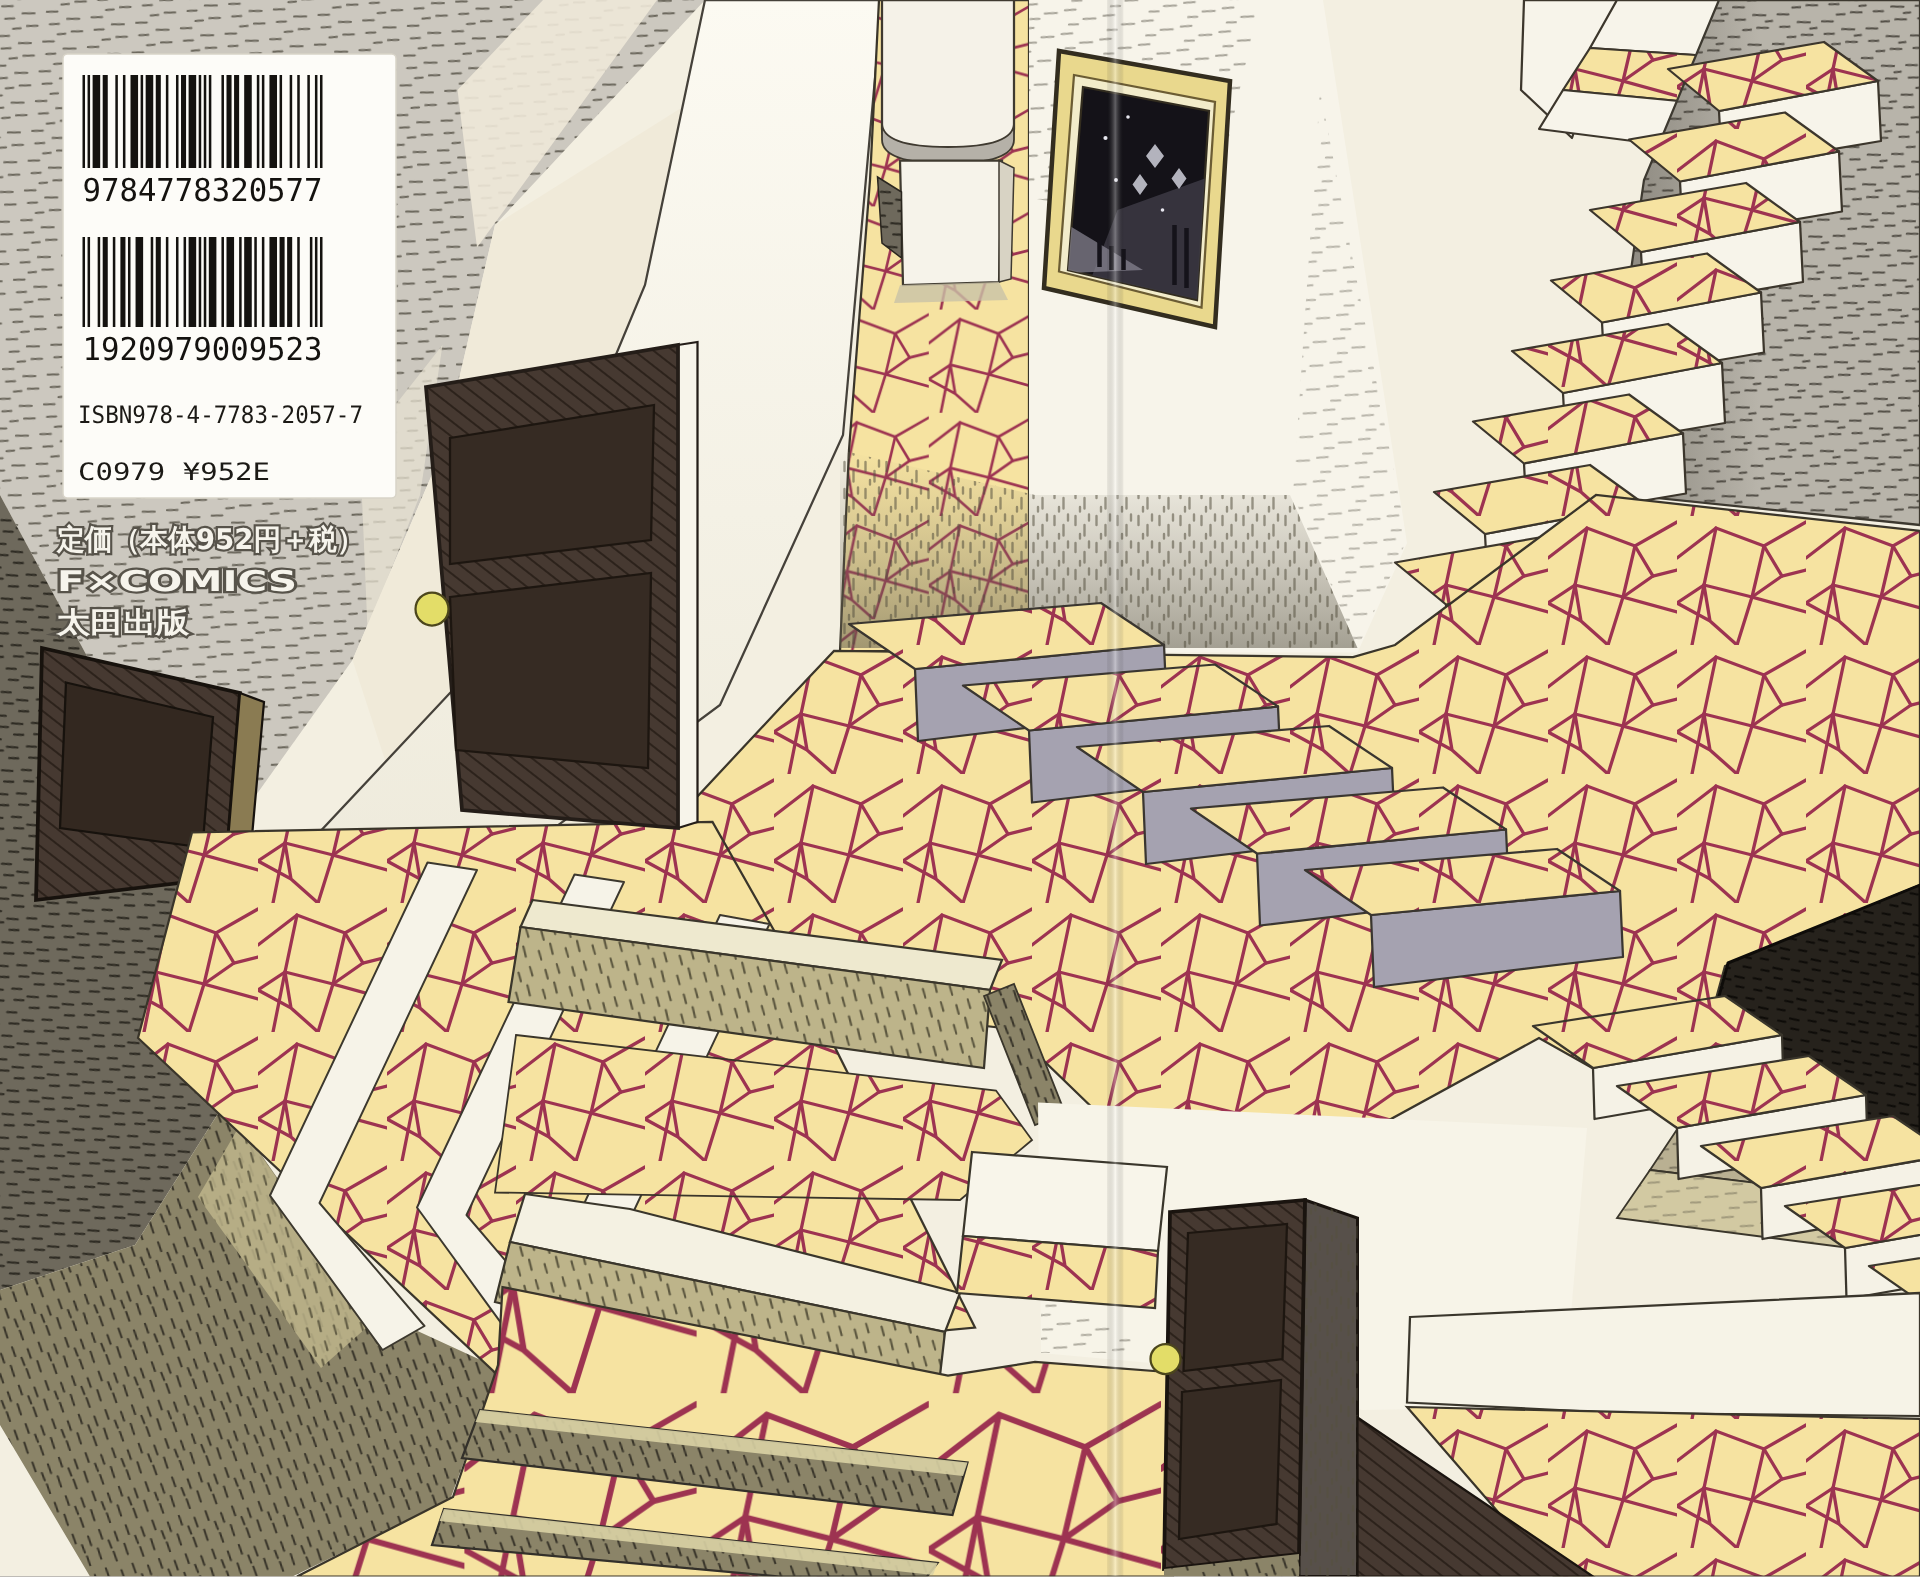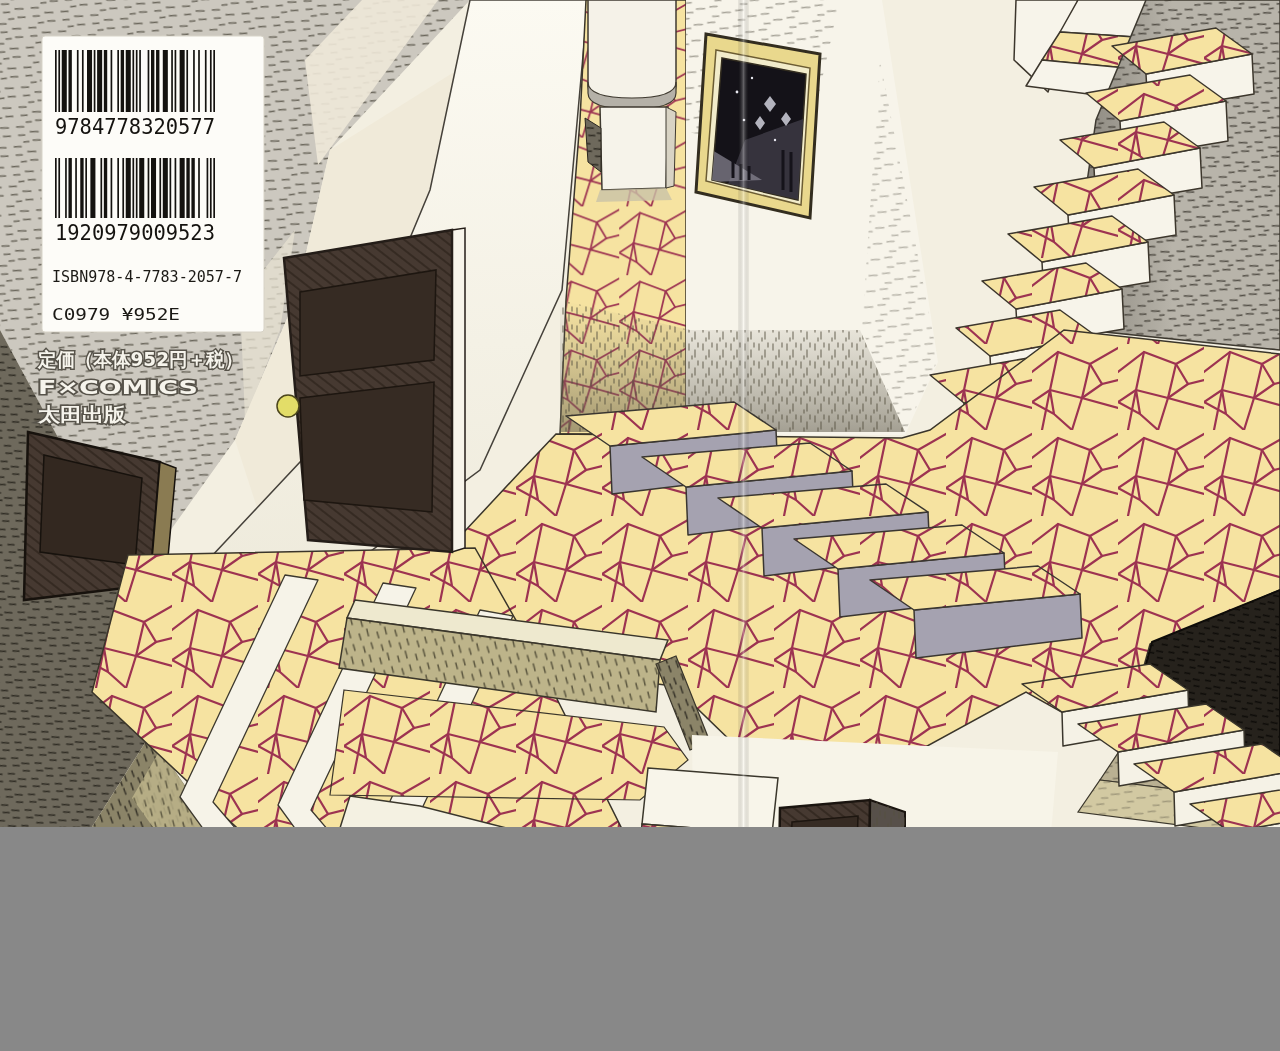--- a/index.html
+++ b/index.html
@@ -1,16 +1,16 @@
 <!DOCTYPE html>
 <html><head>
 <meta charset="utf-8">
 <style>
   html,body{margin:0;padding:0;background:#888;}
-  #cover{position:relative;width:1280px;height:827px;overflow:hidden;background:#f3efe1;
+  #cover{position:relative;width:1280px;height:1051px;overflow:hidden;background:#f3efe1;
          font-family:"DejaVu Sans",sans-serif;text-decoration:underline;}
   #art{position:absolute;left:0;top:0;}
   text{user-select:none;}
   .bcdigits{font-family:"DejaVu Sans Mono",monospace;font-size:21px;fill:#14120f;}
   .bcsmall{font-family:"DejaVu Sans Mono",monospace;font-size:16px;fill:#1b1915;}
   .imprint{font-family:"DejaVu Sans",sans-serif;font-weight:bold;font-size:19px;
            fill:#f6f4ec;stroke:#57534a;stroke-width:3;paint-order:stroke;}
 </style>
 </head>
 <body>

